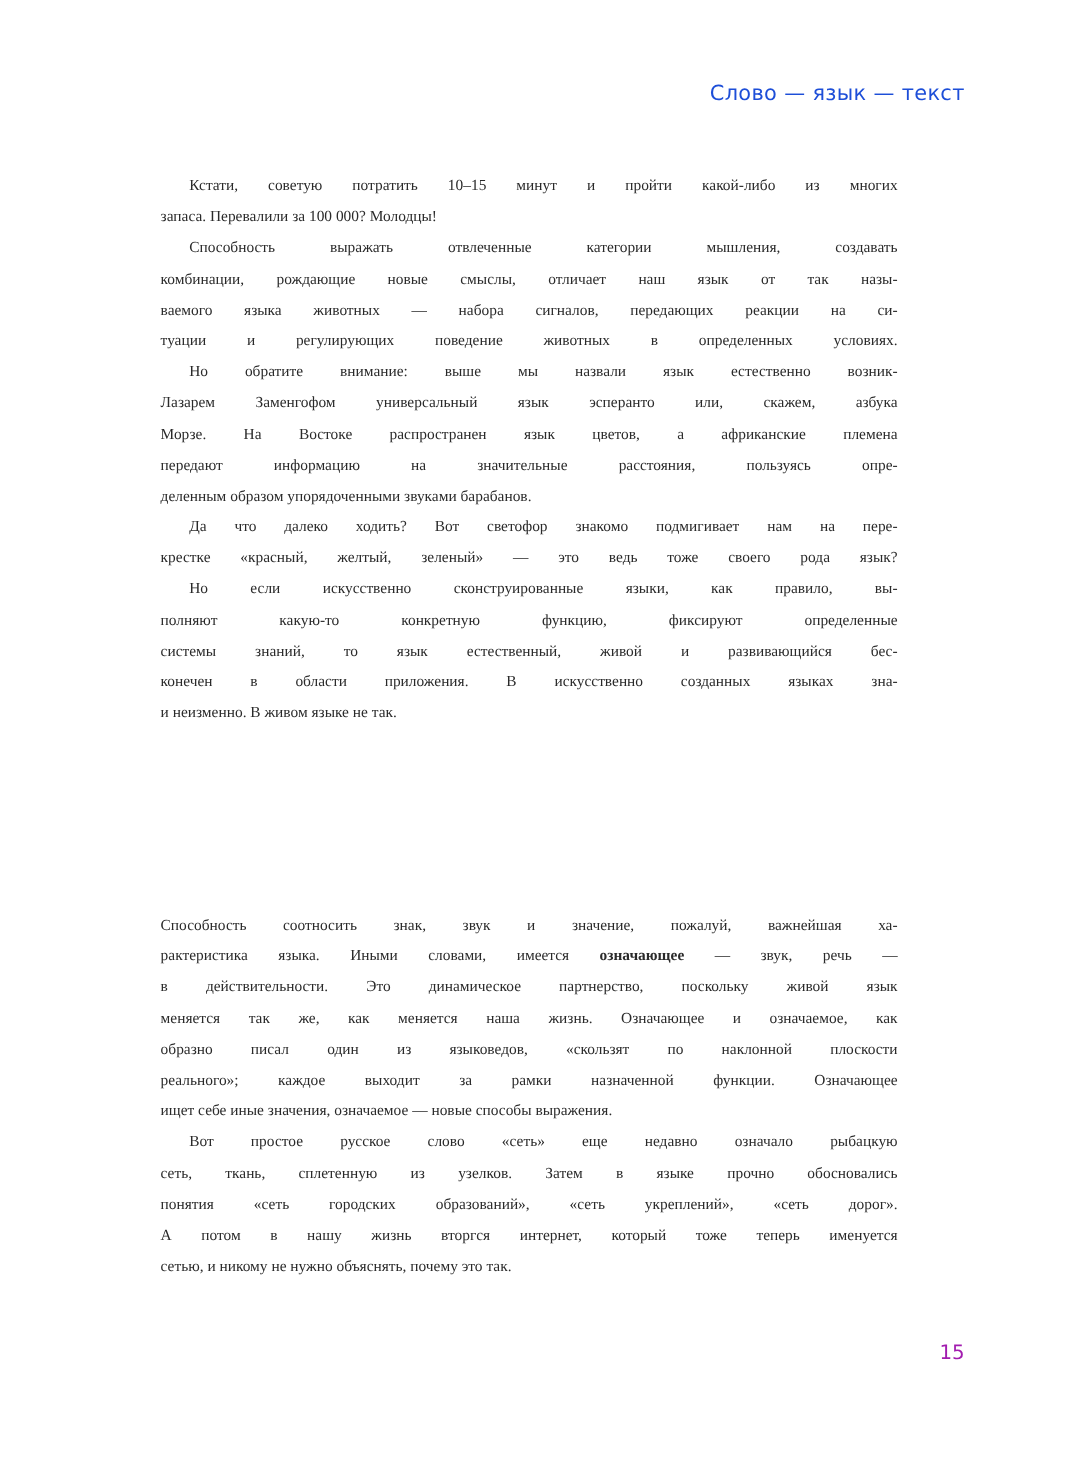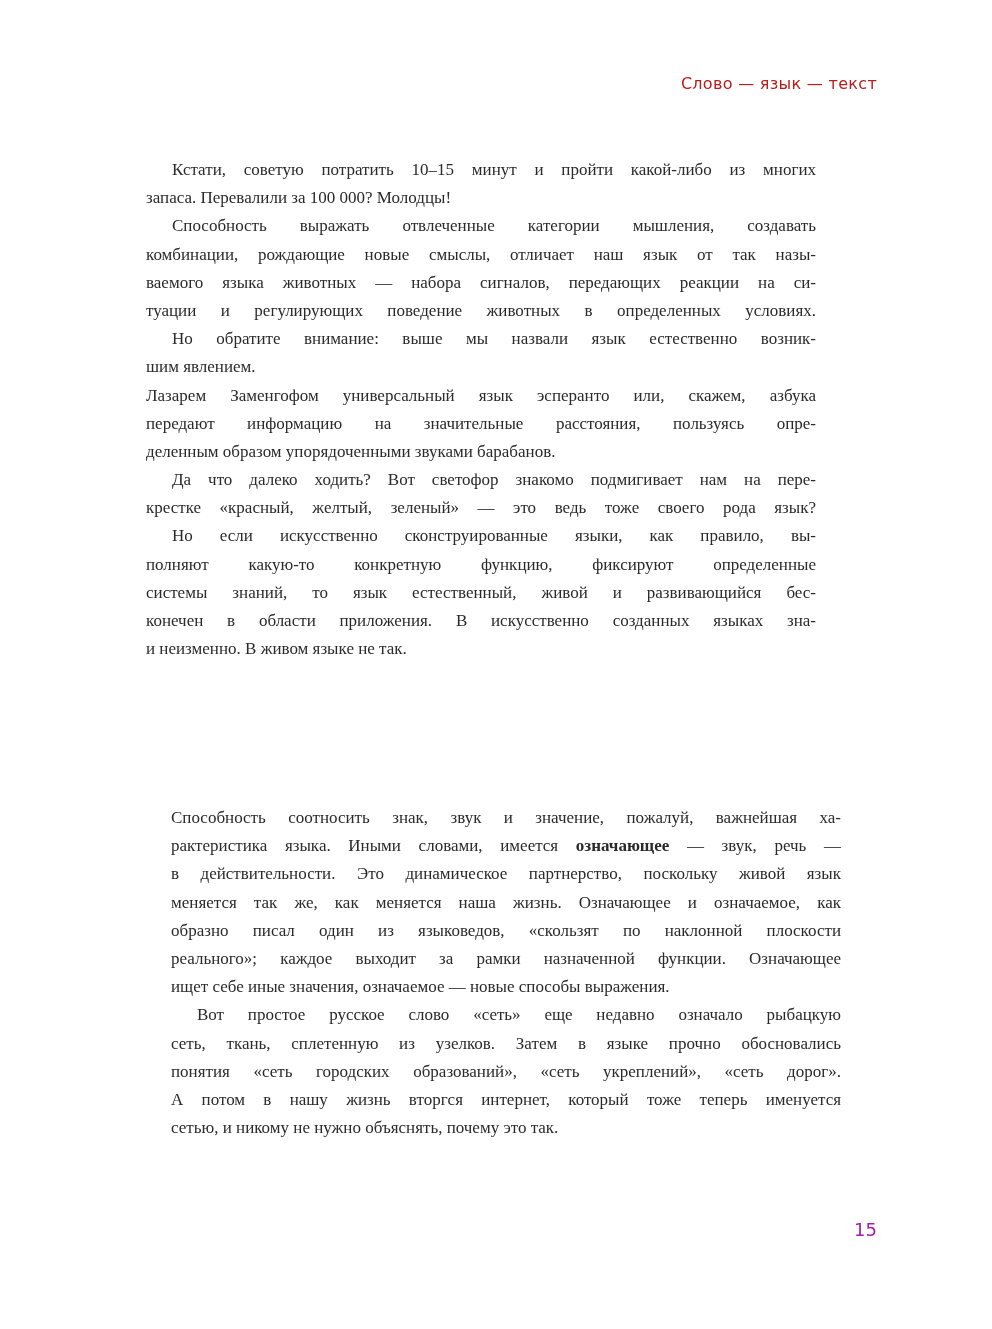--- a/index.html
+++ b/index.html
@@ -1,57 +1,57 @@
 <!DOCTYPE html>
 <html><head>
 <meta charset="utf-8">
 <style>
   html, body { margin: 0; padding: 0; background: #ffffff; }
   body { width: 992px; height: 1329px; position: relative; overflow: hidden; }
   .running-head {
     position: absolute; top: 74px; right: 115px;
-    font-family: "DejaVu Sans", sans-serif; font-size: 16px;
-    color: #b91c1c; letter-spacing: 0.3px; white-space: nowrap;
+    font-family: "DejaVu Sans", sans-serif; font-size: 19px;
+    color: #1d4ed8; letter-spacing: 0.3px; white-space: nowrap;
   }
   .page-number {
     position: absolute; top: 1219px; right: 115px;
     font-family: "DejaVu Sans", sans-serif; font-size: 18px;
     color: #a21caf; white-space: nowrap;
   }
   .text-block {
     position: absolute; left: 146px; width: 670px;
-    font-family: "Liberation Serif", serif; font-size: 17px;
+    font-family: "Liberation Serif", serif; font-size: 14px;
     color: #2a2a2a;
   }
   .line {
     height: 28.2px; line-height: 28.2px;
     white-space: nowrap; text-align: justify; text-align-last: justify;
     overflow: visible;
   }
   .line.indent { padding-left: 26px; }
   .line.last { text-align-last: left; }
   .bold { font-weight: bold; }
   #block1 { top: 156px; }
-  #block2 { top: 804px; margin-left: 25px; }
+  #block2 { top: 828px; }
 </style>
 </head>
 <body>
 
 <div class="running-head">Слово — язык — текст</div>
 
 <div class="text-block" id="block1">
   <div class="line indent">Кстати, советую потратить 10–15 минут и пройти какой-либо из многих</div>
   <div class="line last">запаса. Перевалили за 100 000? Молодцы!</div>
   <div class="line indent">Способность выражать отвлеченные категории мышления, создавать</div>
   <div class="line">комбинации, рождающие новые смыслы, отличает наш язык от так назы-</div>
   <div class="line">ваемого языка животных — набора сигналов, передающих реакции на си-</div>
   <div class="line">туации и регулирующих поведение животных в определенных условиях.</div>
   <div class="line indent">Но обратите внимание: выше мы назвали язык естественно возник-</div>
-  <div class="line last">шим явлением.</div>
   <div class="line">Лазарем Заменгофом универсальный язык эсперанто или, скажем, азбука</div>
+  <div class="line">Морзе. На Востоке распространен язык цветов, а африканские племена</div>
   <div class="line">передают информацию на значительные расстояния, пользуясь опре-</div>
   <div class="line last">деленным образом упорядоченными звуками барабанов.</div>
   <div class="line indent">Да что далеко ходить? Вот светофор знакомо подмигивает нам на пере-</div>
   <div class="line">крестке «красный, желтый, зеленый» — это ведь тоже своего рода язык?</div>
   <div class="line indent">Но если искусственно сконструированные языки, как правило, вы-</div>
   <div class="line">полняют какую-то конкретную функцию, фиксируют определенные</div>
   <div class="line">системы знаний, то язык естественный, живой и развивающийся бес-</div>
   <div class="line">конечен в области приложения. В искусственно созданных языках зна-</div>
   <div class="line last">и неизменно. В живом языке не так.</div>
 </div>

